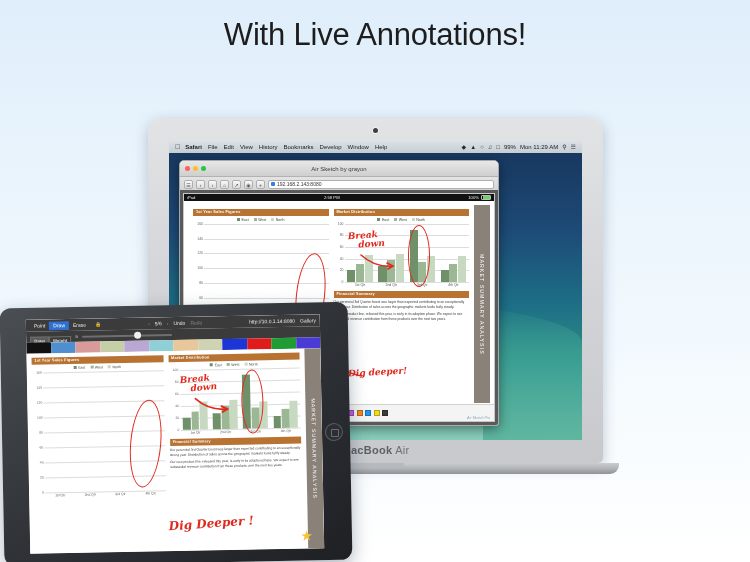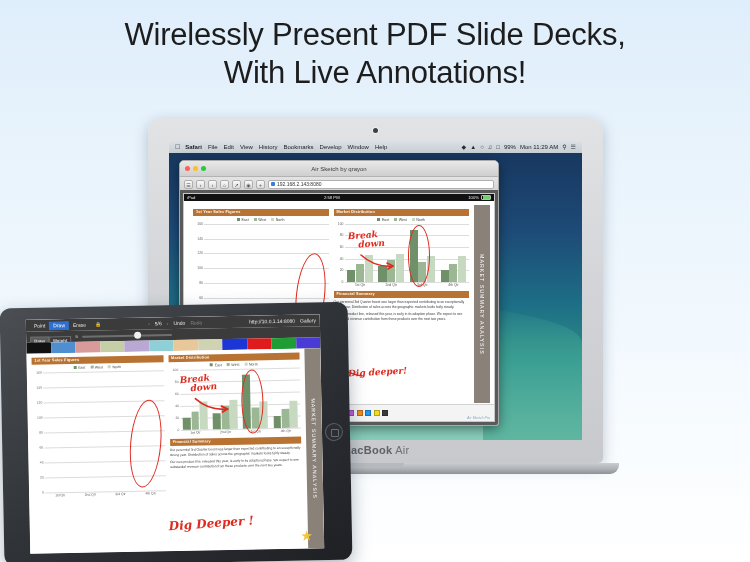--- a/index.html
+++ b/index.html
@@ -203,21 +203,20 @@
 
   .ip-page{position:absolute;left:0;right:0;top:34px;bottom:0;background:#fff;display:flex;}
   .ip-star{position:absolute;right:11px;bottom:5px;color:#f2c53d;font-size:14px;}
 </style>
 </head>
 <body>
 
 <div class="stage">
 
   <div id="headline">
-    <span>Wirelessly Present PDF Slide Decks,</span>
     <span class="l2">With Live Annotations!</span>
   </div>
 
   <div id="macbook">
     <div class="mb-lid">
       <div class="mb-cam"></div>
 
       <div class="mb-screen">
         <div class="osx-wall">
           <div class="osx-wave"></div>

